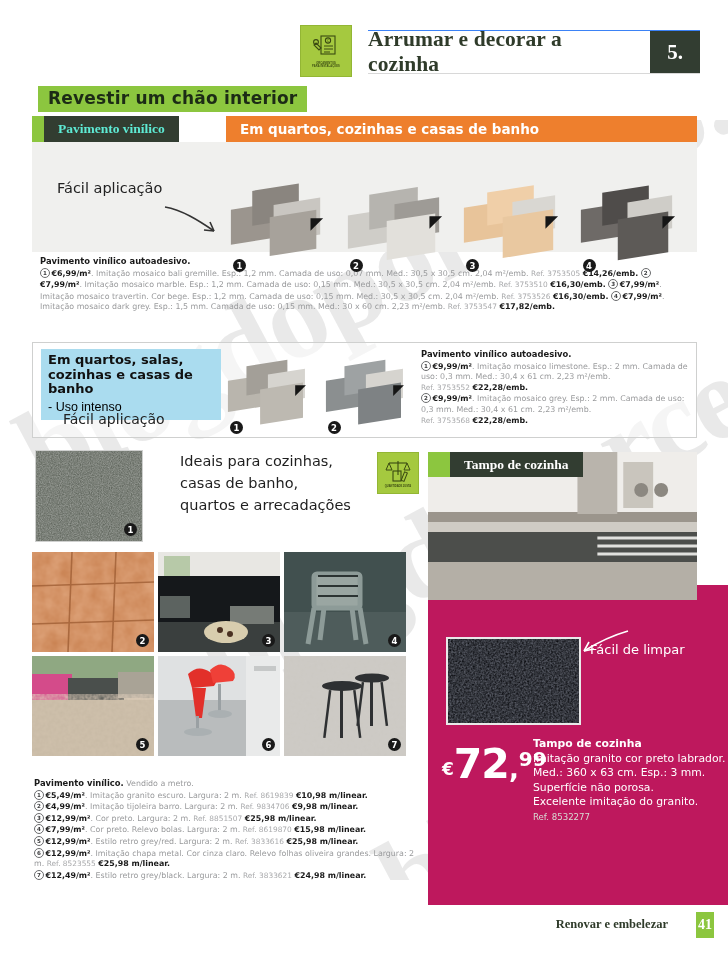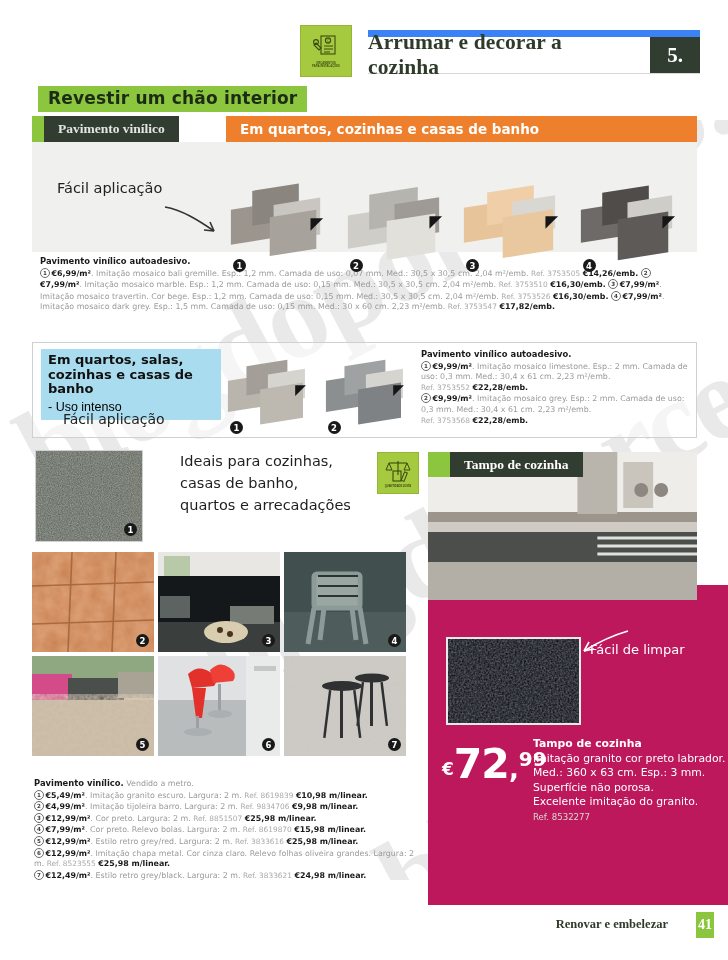--- a/index.html
+++ b/index.html
@@ -31,21 +31,21 @@
   .header{position:absolute;left:300px;top:25px;width:400px;height:55px;z-index:10;}
   .hdr-badge{
     position:absolute;left:0;top:0;width:52px;height:52px;background:#a5c93f;
     border:1px solid #93b634;box-sizing:border-box;
     display:flex;flex-direction:column;align-items:center;justify-content:center;
   }
   .hdr-badge svg{display:block;}
   .hdr-badge .bcap{font-size:2.6px;line-height:1.25;color:#3a4a12;text-align:center;font-weight:bold;margin-top:2px;letter-spacing:.1px;}
   .hdr-bar{
     position:absolute;left:68px;top:5px;right:0;height:44px;
-    border-top:7px solid #3b82f6;border-bottom:1px solid #d8d8d8;box-sizing:border-box;
+    border-top:1px solid #3b82f6;border-bottom:1px solid #d8d8d8;box-sizing:border-box;
     display:flex;align-items:stretch;
   }
   .hdr-title{
     flex:1;display:flex;align-items:center;justify-content:flex-end;
     font-family:"Liberation Serif", serif;font-weight:bold;font-size:21.5px;color:#2f3b2a;
     padding-right:14px;letter-spacing:.1px;
   }
   .hdr-num{
     width:50px;background:#323d31;color:#fff;
     font-family:"Liberation Serif", serif;font-weight:bold;font-size:21px;
@@ -57,21 +57,21 @@
     position:absolute;left:38px;top:86px;
     background:#8cc63f;color:#1c2b16;
     font-family:"DejaVu Sans", sans-serif;font-weight:bold;font-size:17px;
     padding:2px 10px 4px 10px;letter-spacing:.2px;z-index:12;
   }
 
   
   .block1{position:absolute;left:32px;top:116px;width:665px;height:220px;z-index:10;}
   .b1-accent{position:absolute;left:0;top:0;width:12px;height:26px;background:#8cc63f;}
   .b1-tag{
-    position:absolute;left:12px;top:0;height:26px;background:#323d31;color:#e5e5e5;
+    position:absolute;left:12px;top:0;height:26px;background:#323d31;color:#5eead4;
     font-family:"Liberation Serif", serif;font-weight:bold;font-size:13.5px;
     display:flex;align-items:center;padding:0 14px;
   }
   .b1-orange{
     position:absolute;left:194px;top:0;right:0;height:26px;background:#ee7f2d;
     display:flex;align-items:center;padding-left:14px;color:#fff;
   }
   .b1-orange b{font-family:"DejaVu Sans", sans-serif;font-weight:bold;font-size:13.5px;}
   .b1-orange i{font-style:normal;font-size:12.5px;margin-left:5px;font-weight:normal;margin-top:40px;}
   .b1-photo{position:absolute;left:0;top:26px;right:0;height:110px;background:#f0f0ee;}

